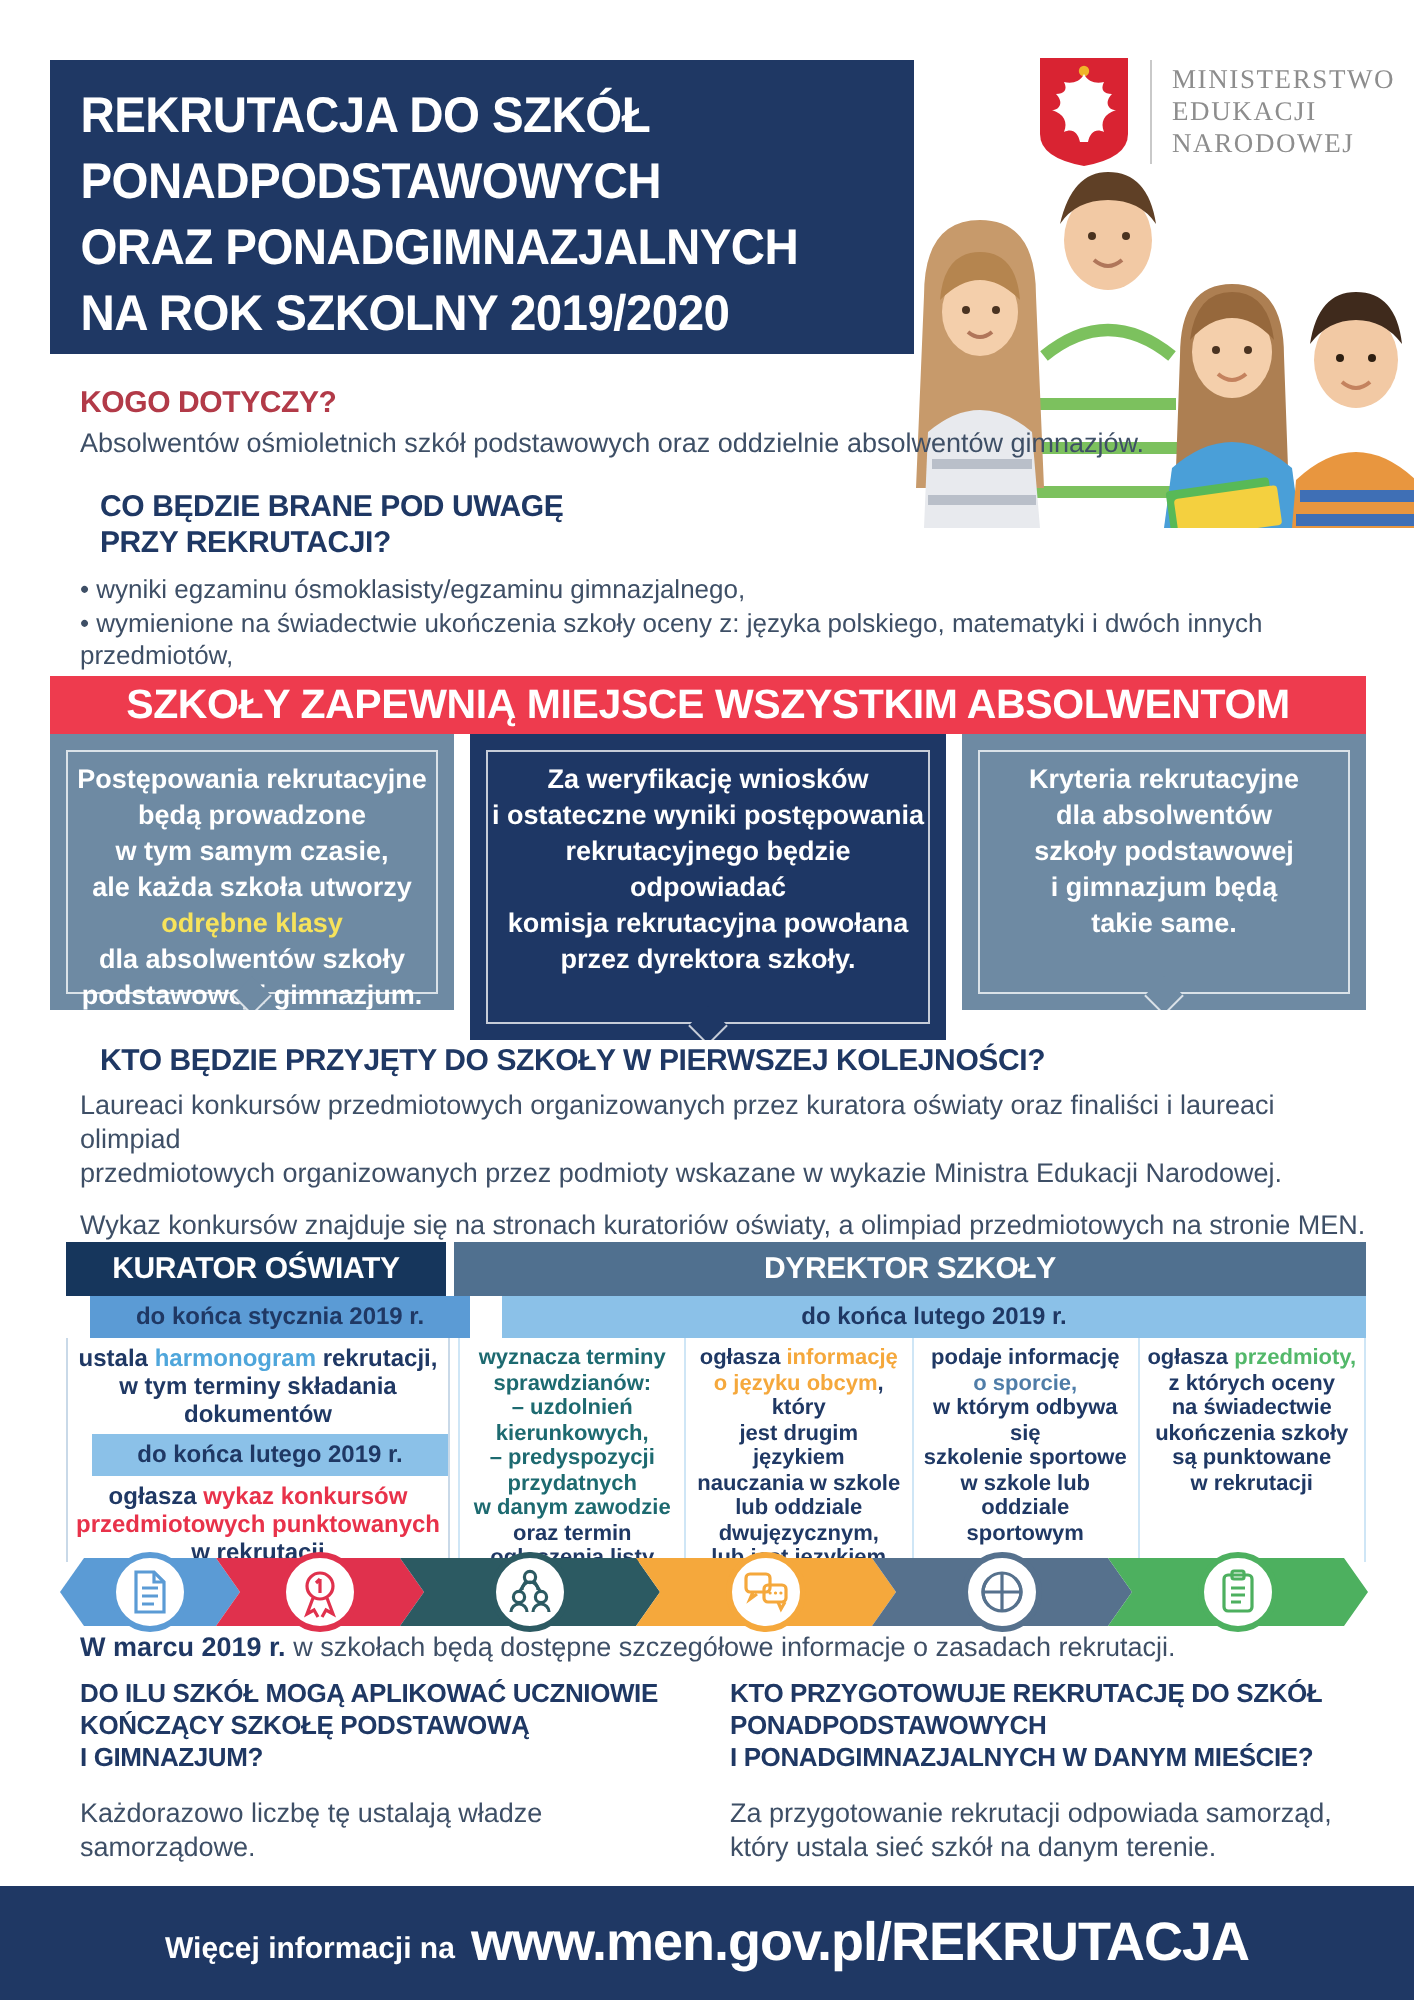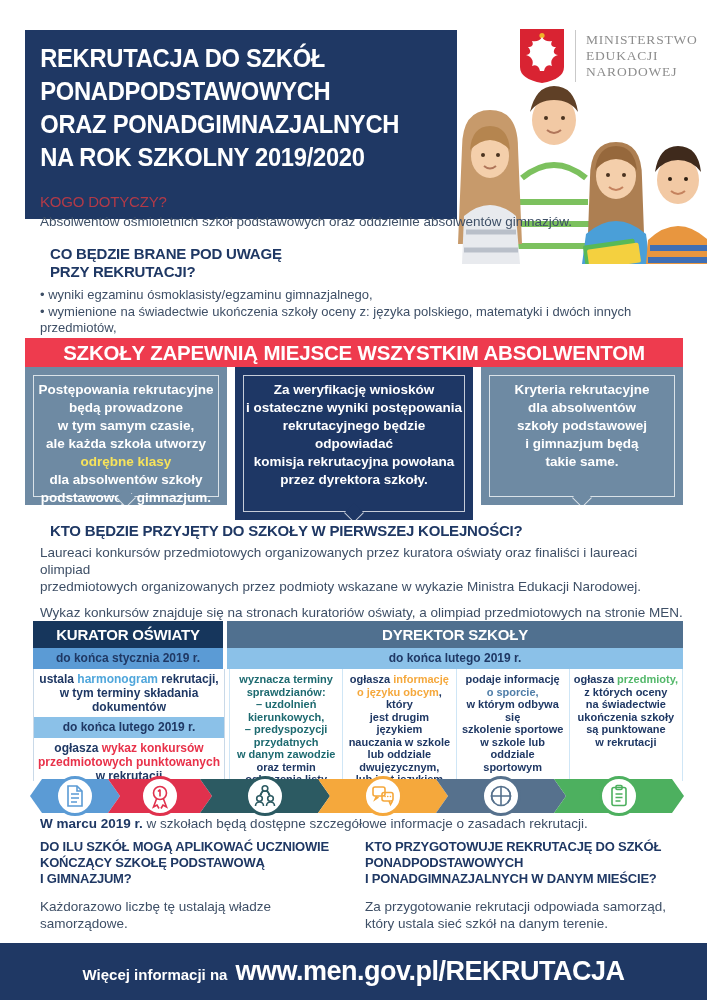--- a/index.html
+++ b/index.html
@@ -1,35 +1,35 @@
 <!DOCTYPE html>
 <html lang="pl"><head>
 <meta charset="utf-8">
 <style>
   html,body{margin:0;padding:0;}
   .page{position:relative;width:707px;height:1000px;background:#ffffff;overflow:hidden;
         font-family:"Liberation Sans",sans-serif;color:#3e4f66;}
   .pre{white-space:pre-line;}
 
   
-  .title-box{position:absolute;left:25px;top:30px;width:432px;height:189px;background:#1f3864;}
+  .title-box{position:absolute;left:25px;top:30px;width:432px;height:147px;background:#1f3864;}
   .title{padding:12px 0 0 16px;color:#fff;font-weight:700;font-size:25px;line-height:33px;
          letter-spacing:-.3px;transform:scaleX(.95);transform-origin:left top;}
   .ministry{position:absolute;left:519px;top:28px;display:flex;align-items:center;}
   .shield{width:46px;height:56px;}
   .ministry-sep{width:1px;height:52px;background:#c9c9c9;margin:0 10px;}
   .ministry-name{font-family:"Liberation Serif",serif;font-size:13.5px;line-height:16px;
                  color:#8d8d8d;letter-spacing:.8px;}
 
   
   .students{position:absolute;left:436px;top:56px;width:271px;height:208px;}
 
   
   .intro{position:absolute;left:40px;top:193px;width:648px;}
-  .h-red{color:#b23a48;font-weight:400;font-size:15px;letter-spacing:-.2px;}
+  .h-red{color:#b23a48;font-weight:700;font-size:15px;letter-spacing:-.2px;}
   .h-navy{color:#1f3864;font-weight:700;font-size:15px;letter-spacing:-.2px;line-height:18px;margin-left:10px;}
   .body-txt{font-size:13.5px;line-height:17px;margin-top:3px;}
   .co-heading{margin-top:15px;}
   .bullets{margin:6px 0 0 0;padding:0;list-style:none;}
   .bullets li{font-size:13px;line-height:16.5px;}
   .bullets li::before{content:"• ";color:#3e4f66;}
 
   
   .banner{position:absolute;left:25px;top:338px;width:658px;height:29px;background:#ee3b4e;
           color:#fff;font-weight:700;font-size:20.5px;line-height:29px;text-align:center;
@@ -57,21 +57,21 @@
   .dzialania{margin-top:13px;}
 
   
   .tbl{position:absolute;left:33px;top:621px;width:650px;}
   .tbl-head,.tbl-band,.tbl-body{display:flex;gap:4px;}
   .col-kurator{width:190px;flex:none;}
   .col-dyrektor{flex:1;}
   .hd{height:27px;line-height:27px;text-align:center;color:#fff;font-weight:700;font-size:15px;letter-spacing:-.2px;}
   .hd-kurator{background:#16365c;}
   .hd-dyrektor{background:#50708f;}
-  .band{height:21px;line-height:21px;text-align:center;color:#1f3864;font-weight:700;font-size:12px;}
+  .band{height:21px;line-height:21px;text-align:center;color:#1f3864;font-weight:700;font-size:12px;margin-left:12px;}
   .band-med{background:#5b9bd5;}
   .band-light{background:#8bc1e8;}
   .tbl-body{height:112px;}
   .kur-body{border-left:1px solid #c9d9e8;border-right:1px solid #c9d9e8;background:#fff;}
   .kur-cell{padding:3px 2px;font-size:12px;line-height:14px;font-weight:700;color:#1f3864;text-align:center;}
   .dyr-body{display:flex;background:#fff;border-left:1px solid #cfe6f6;border-right:1px solid #cfe6f6;}
   .dyr-col{flex:1;border-right:1px solid #cfe6f6;padding:4px 3px;font-size:11px;line-height:12.5px;
            font-weight:700;color:#1f3864;text-align:center;overflow:hidden;}
   .dyr-col:last-child{border-right:none;}
   .hl-blue{color:#4fa6db;}

